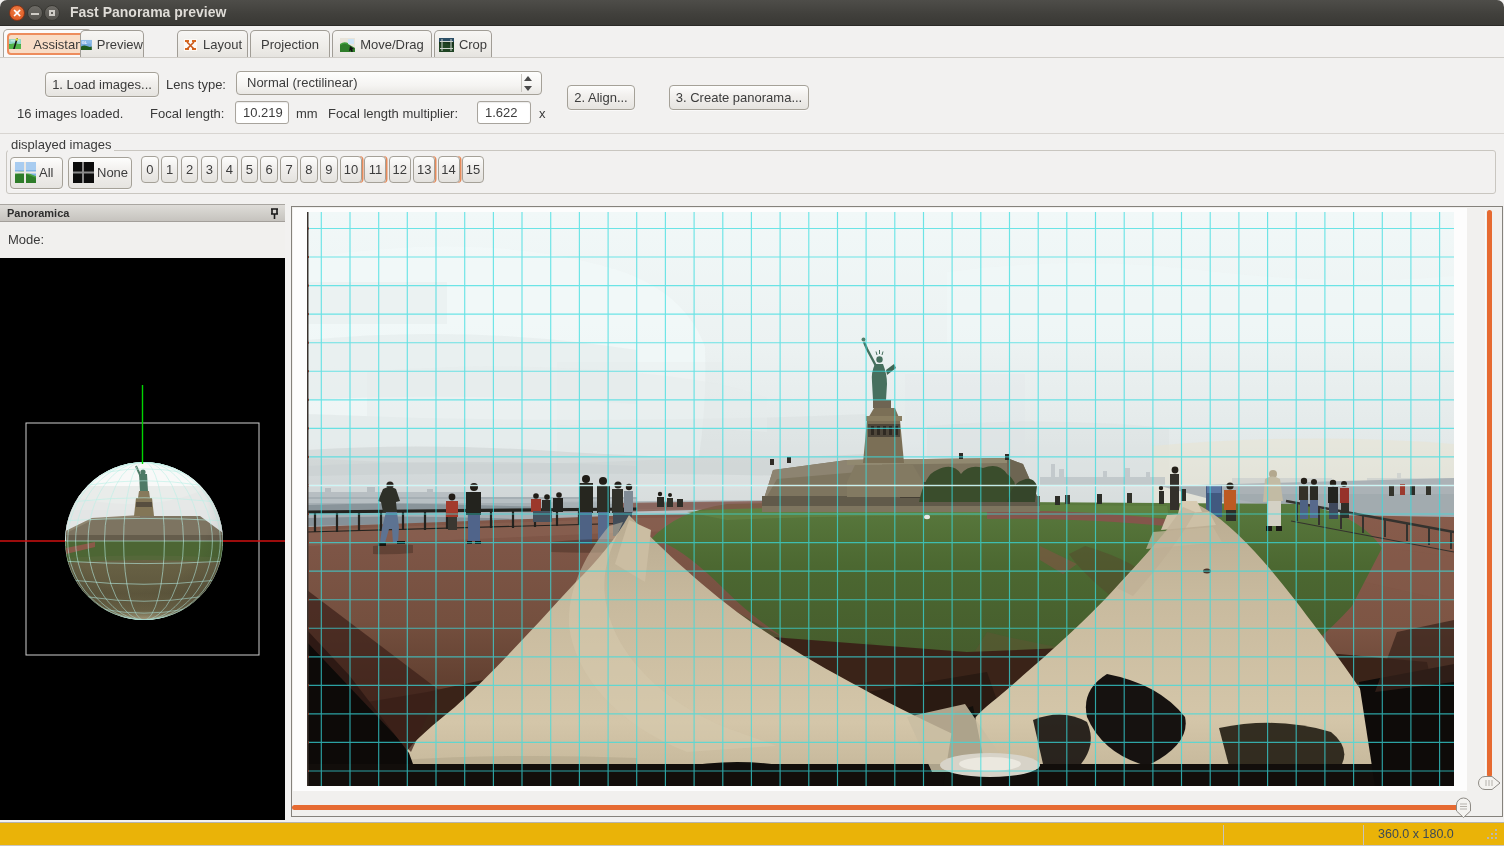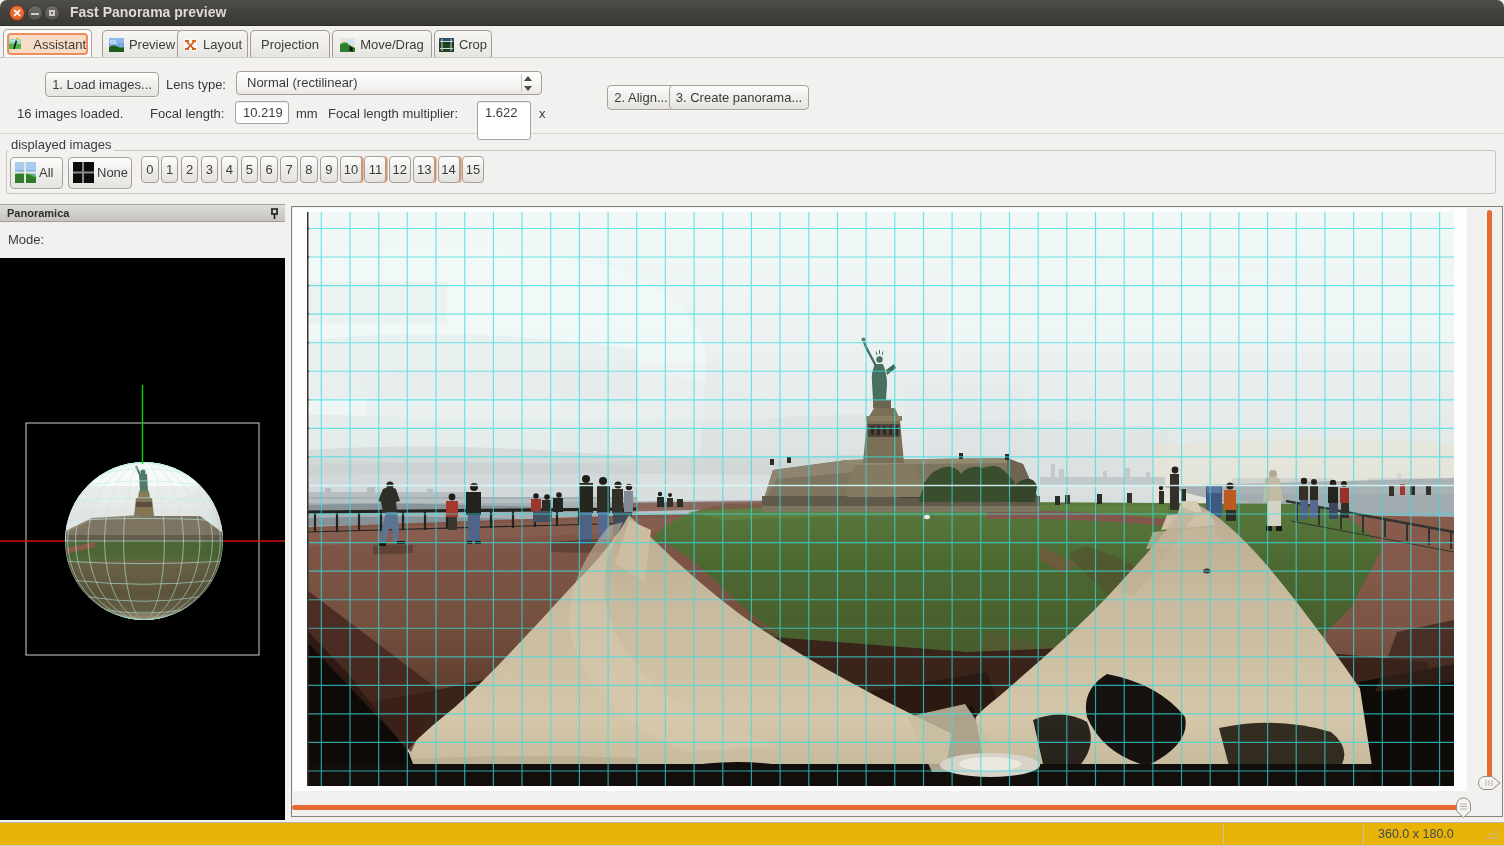--- a/index.html
+++ b/index.html
@@ -47,21 +47,21 @@
     <svg width="15" height="14" viewBox="0 0 15 14">
       <rect x="0" y="1" width="15" height="12" fill="#8fd6c8"></rect>
       <rect x="0" y="7" width="15" height="6" fill="#3f9e3a"></rect>
       <path d="M0,8 Q7,4 15,8 L15,13 L0,13 Z" fill="#52b44a"></path>
       <path d="M2,3 L13,3" stroke="#bfeae2" stroke-width="2"></path>
       <path d="M9,0 L5,13 L7,13 L11,0Z" fill="#151515"></path>
       <circle cx="9.5" cy="1.5" r="1.5" fill="#e7e23a"></circle>
     </svg>
     <span>Assistant</span>
   </div>
-<div class="tab" style="left:102px;width:80px;">
+<div class="tab" style="left:80px;width:64px;">
     <svg width="15" height="14" viewBox="0 0 15 14">
       <rect width="15" height="14" fill="#76aade"></rect>
       <rect width="15" height="5" fill="#8cbbe8"></rect>
       <path d="M0,9 Q5,6.5 8,8.5 Q12,10.5 15,9 L15,14 L0,14Z" fill="#205c1e"></path>
       <text x="1" y="6" font-size="5.5" fill="#eef" font-family="Liberation Sans" font-weight="bold">GL</text>
     </svg>
     <span>Preview</span>
   </div>
 <div class="tab" style="left:177px;width:71px;">
     <svg width="15" height="14" viewBox="0 0 15 14">
@@ -104,23 +104,23 @@
   <div class="spin" style="top:4px;height:15px;">
       <i class="up"></i>
       <i class="dn"></i>
     </div>
 </div>
 <div class="lbl" style="left:17px;top:106px;">16 images loaded.</div>
 <div class="lbl" style="left:150px;top:106px;">Focal length:</div>
 <div class="entry" style="left:235px;top:101px;width:54px;height:23px;line-height:21px;">10.219</div>
 <div class="lbl" style="left:296px;top:106px;">mm</div>
 <div class="lbl" style="left:328px;top:106px;">Focal length multiplier:</div>
-<div class="entry" style="left:477px;top:101px;width:54px;height:39px;line-height:21px;">1.622</div>
+<div class="entry" style="left:477px;top:101px;width:54px;height:23px;line-height:21px;">1.622</div>
 <div class="lbl" style="left:539px;top:106px;">x</div>
-<div class="btn" style="left:567px;top:85px;width:68px;height:25px;line-height:23px;margin-left:40px;">2. Align...</div>
+<div class="btn" style="left:567px;top:85px;width:68px;height:25px;line-height:23px;">2. Align...</div>
 <div class="btn" style="left:669px;top:85px;width:140px;height:25px;line-height:23px;">3. Create panorama...</div>
 
 <div class="abs" style="left:6px;top:150px;width:1490px;height:44px;border:1px solid #c9c6c0;border-radius:3px;"></div>
 <div class="lbl" style="left:8px;top:137px;background:#f2f1f0;padding:0 3px;">displayed images</div>
 <div class="btn" style="left:10px;top:157px;width:53px;height:32px;">
     <div style="display:flex;align-items:center;gap:3px;padding:4px 0 0 4px;">
       <svg width="21" height="21" viewBox="0 0 21 21">
         <rect width="21" height="21" fill="#7fb2e2"></rect>
         <rect width="21" height="8" fill="#a8ccf0"></rect>
         <path d="M0,12 Q6,8.5 11,11 L21,15 L21,21 L0,21Z" fill="#2f7d2a"></path>

